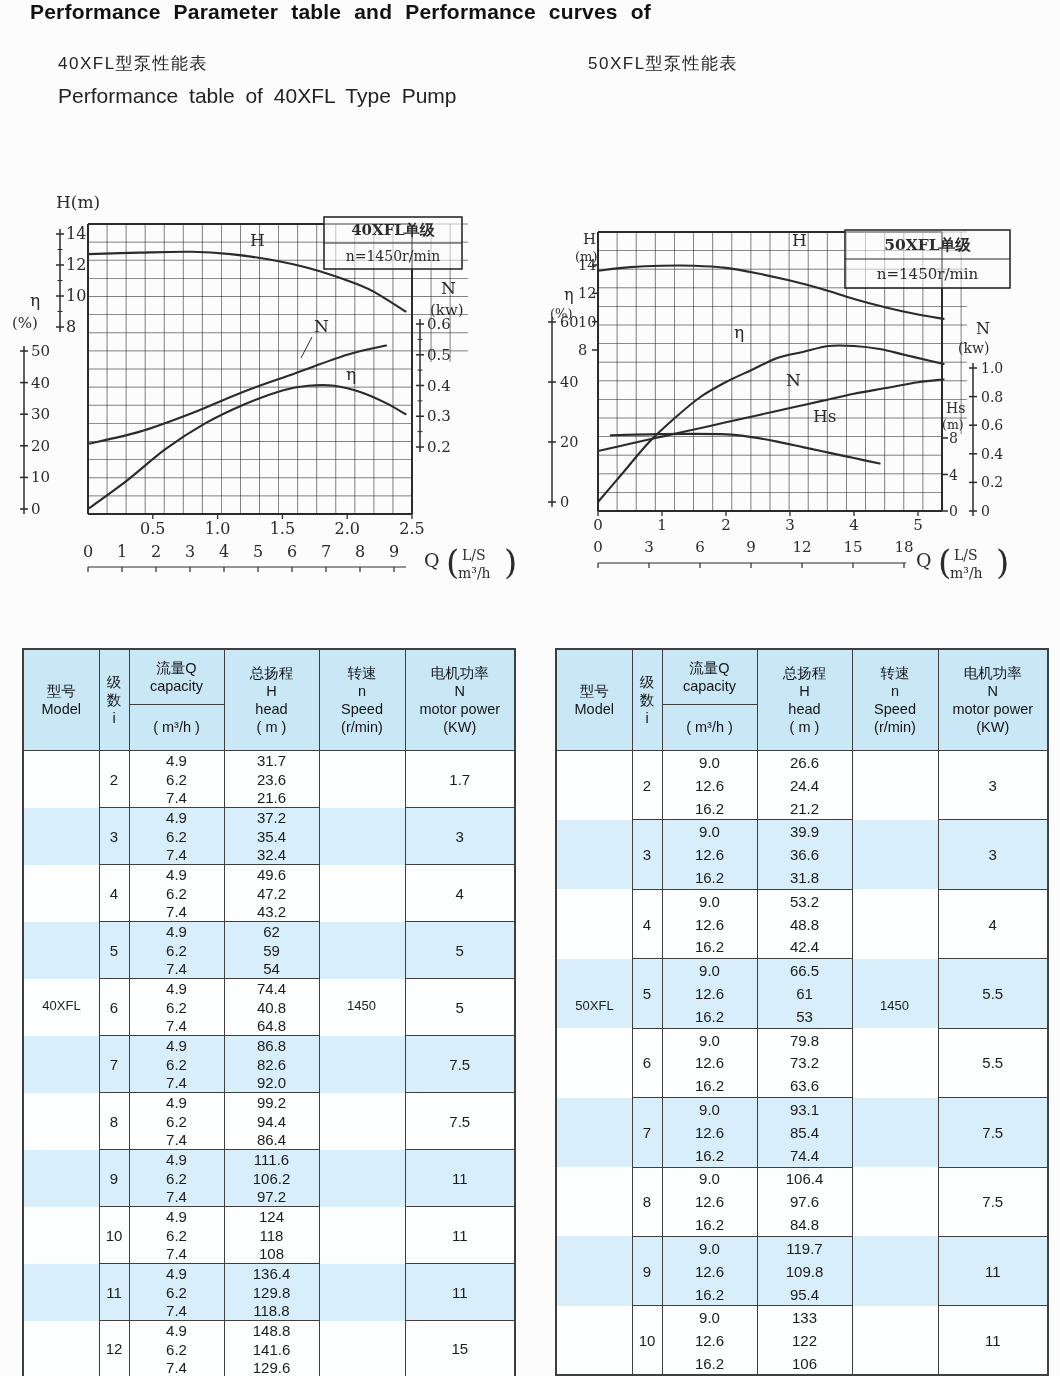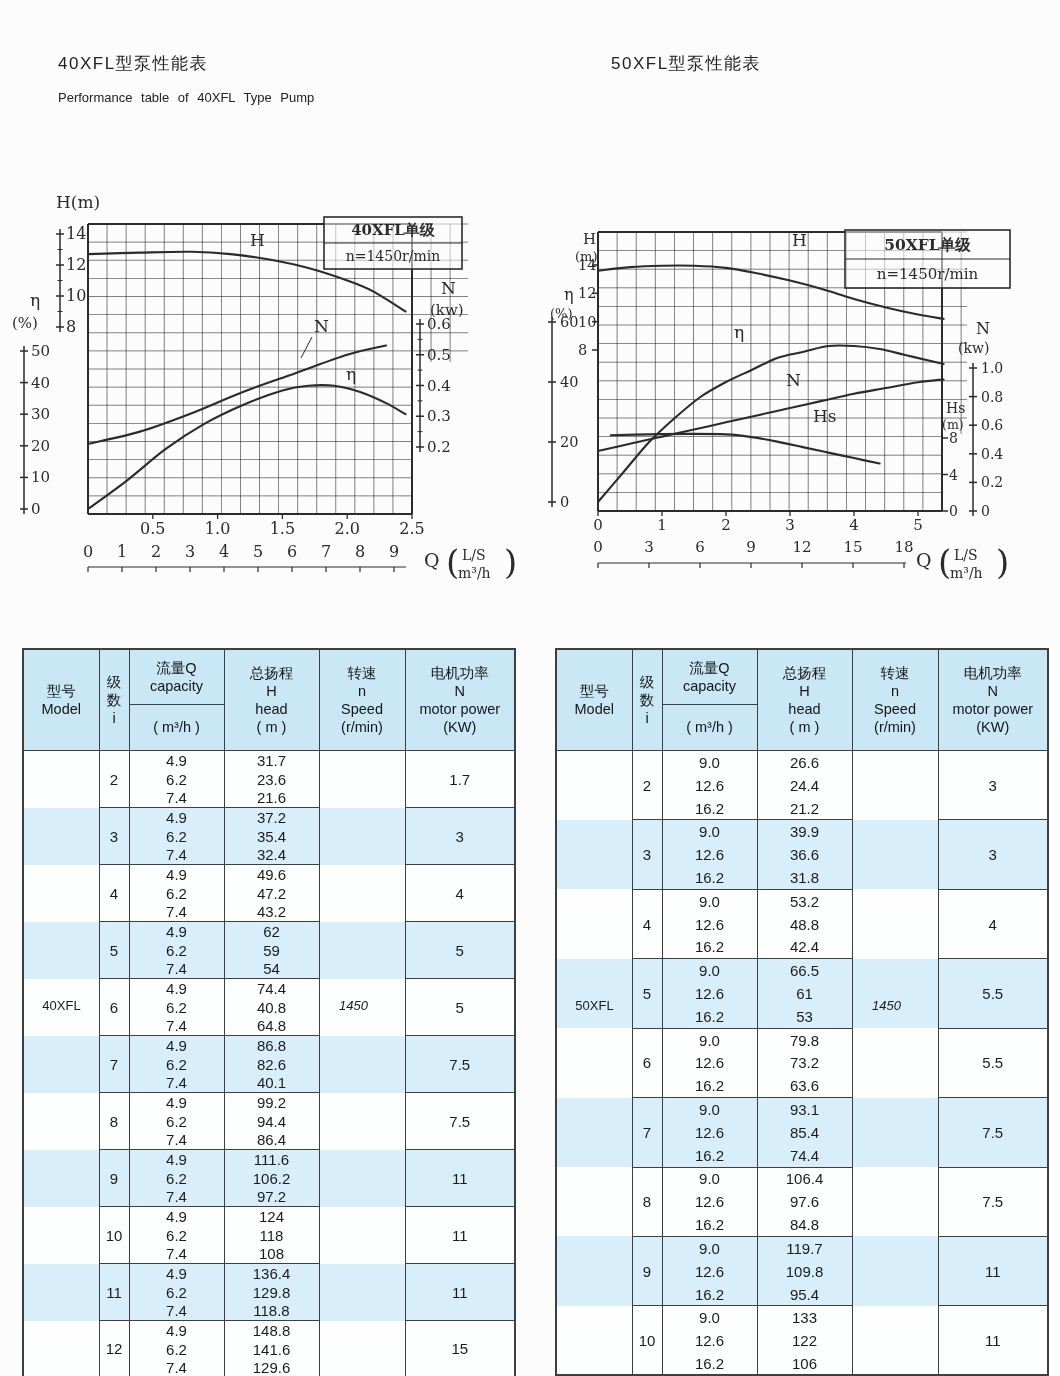--- a/index.html
+++ b/index.html
@@ -1,22 +1,22 @@
 <!DOCTYPE html>
 <html><head>
 <meta charset="utf-8">
 <style>
   html,body{margin:0;padding:0;background:#e8e8e8;}
   .page{position:relative;width:1060px;height:1376px;background:#fcfcfc;
         font-family:"Liberation Sans",sans-serif;color:#1b1b1b;overflow:hidden;}
   .page-title{position:absolute;left:30px;top:0px;margin:0;font-size:21px;font-weight:bold;
         letter-spacing:.2px;word-spacing:7px;color:#111;}
   .sub-zh{position:absolute;top:52px;font-size:17px;letter-spacing:1.5px;color:#222;}
-  .sub-en{position:absolute;top:90px;font-size:13px;word-spacing:5px;color:#222;}
-  .sub-left{left:40px;margin-left:18px;} .sub-right{left:588px;margin-left:23px;}
+  .sub-en{position:absolute;top:84px;font-size:21px;word-spacing:5px;color:#222;}
+  .sub-left{left:40px;margin-left:18px;} .sub-right{left:588px;}
   .chart{position:absolute;top:182px;}
   #chart-40xfl{left:0;} #chart-50xfl{left:530px;}
   .chart text{font-family:"DejaVu Serif",serif;}
   .twrap{position:absolute;top:648px;width:500px;}
   #wrap-40xfl{left:22px;} #wrap-50xfl{left:555px;}
   .ptable{border-collapse:collapse;border:2px solid #3f3f3f;table-layout:fixed;background:#fdfefe;}
   .ptable th,.ptable td{border-left:1px solid #3f3f3f;border-right:1px solid #3f3f3f;
         padding:0;text-align:center;vertical-align:middle;}
   .ptable thead th{background:#c9e7f4;font-weight:normal;font-size:14.5px;line-height:1.25;
         border-bottom:1px solid #3f3f3f;color:#15151a;}
@@ -25,26 +25,27 @@
   .ptable tbody td{font-size:15px;color:#1c1c1c;line-height:1;}
   .t40 tbody tr{height:19px;}
   .t50 tbody tr{height:23.15px;}
   .gb{border-top:1.2px solid #3f3f3f;}
   .mcell,.scell{border-top:none;}
   tr.blue td{background:#d8eefa;}
   .icell{font-size:15.5px;}
   .ncell{font-size:16.5px;}
   .m-ov,.s-ov{position:absolute;top:346px;font-size:13px;color:#1c1c1c;text-align:center;line-height:24px;}
   .m-ov{left:0;width:79px;}
-  .s-ov{left:288px;width:87px;font-style:italic;}
+  .s-ov{left:296px;width:87px;}
 </style>
 </head>
 <body>
 
 <div class="page">
+  <h1 class="page-title">Performance Parameter table and Performance curves of</h1>
 
   <div class="sub-zh sub-left">40XFL型泵性能表</div>
   <div class="sub-en sub-left">Performance table of 40XFL Type Pump</div>
   <div class="sub-zh sub-right">50XFL型泵性能表</div>
 
   <svg id="chart-40xfl" class="chart" width="530" height="430">
       <line x1="88" y1="42" x2="88" y2="332" stroke="#2b2b2b" stroke-width="2" opacity="1"></line>
       <line x1="107.05882352941177" y1="42" x2="107.05882352941177" y2="332" stroke="#2b2b2b" stroke-width="0.75" opacity="0.8"></line>
       <line x1="126.11764705882354" y1="42" x2="126.11764705882354" y2="332" stroke="#2b2b2b" stroke-width="0.75" opacity="0.8"></line>
       <line x1="145.1764705882353" y1="42" x2="145.1764705882353" y2="332" stroke="#2b2b2b" stroke-width="0.75" opacity="0.8"></line>
@@ -454,21 +455,21 @@
           </tr>
           <tr class="blue">
             <td class="mcell"></td>
             <td class="vcell">6.2</td>
             <td class="vcell">82.6</td>
             <td class="scell"></td>
           </tr>
           <tr class="blue">
             <td class="mcell"></td>
             <td class="vcell">7.4</td>
-            <td class="vcell">40.1</td>
+            <td class="vcell">92.0</td>
             <td class="scell"></td>
           </tr>
           <tr>
             <td class="mcell"></td>
             <td class="icell gb" rowspan="3">8</td>
             <td class="vcell gb">4.9</td>
             <td class="vcell gb">99.2</td>
             <td class="scell"></td>
             <td class="ncell gb" rowspan="3">7.5</td>
           </tr>

